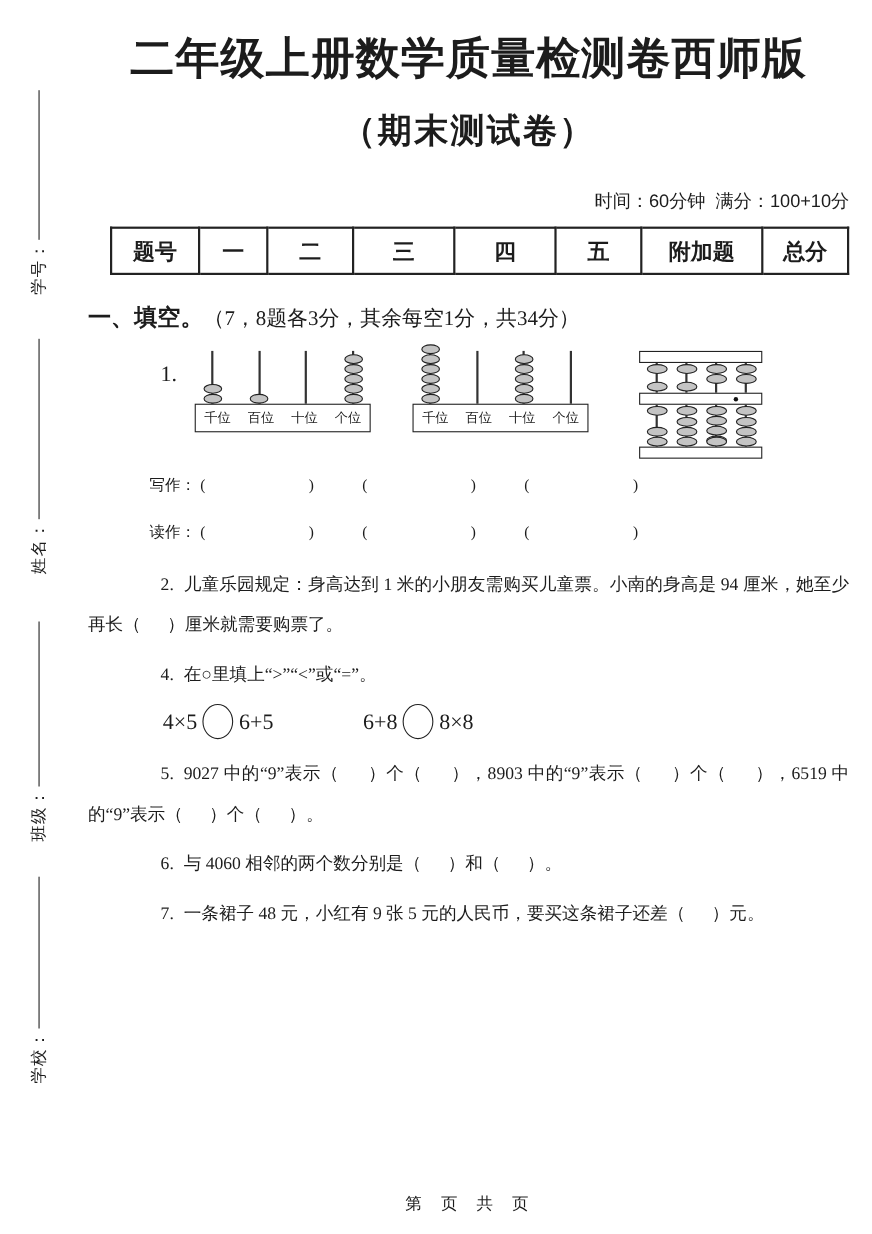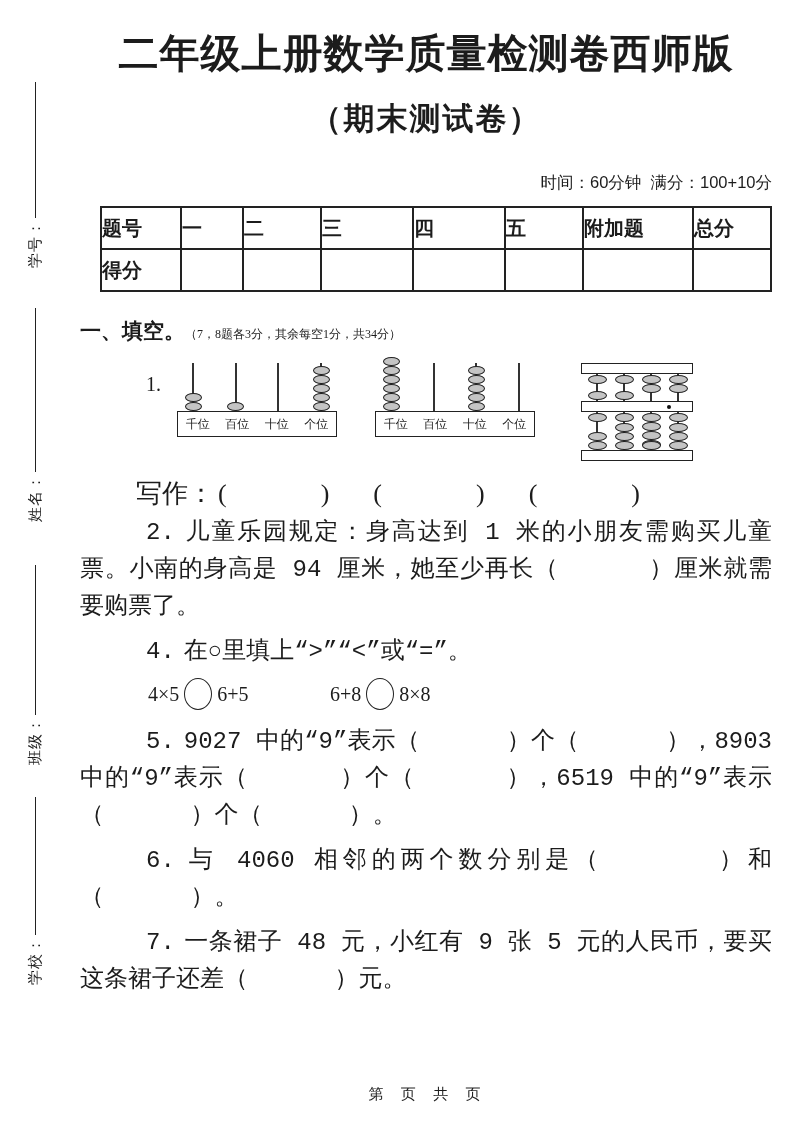--- a/index.html
+++ b/index.html
@@ -17,59 +17,59 @@
   .content{position:absolute;left:80px;top:0;width:692px;}
   .title{margin:30px 0 0;font-family:"Liberation Sans","DejaVu Sans",sans-serif;font-weight:bold;
          font-size:40px;line-height:1.15;text-align:center;letter-spacing:1px;}
   .subtitle{margin:22px 0 0;font-family:"Liberation Sans","DejaVu Sans",sans-serif;font-weight:bold;
             font-size:31px;text-align:center;letter-spacing:2px;}
   .meta{margin-top:32px;text-align:right;font-family:"Liberation Sans","DejaVu Sans",sans-serif;
         font-size:16.5px;}
 
   .score-table{margin:12px 0 0 20px;border-collapse:collapse;width:672px;
                font-family:"Liberation Sans","DejaVu Sans",sans-serif;font-size:20px;font-weight:bold;}
-  .score-table td{border:2px solid #222;height:40px;text-align:left;padding:0;}
+  .score-table td{border:2px solid #222;height:40px;text-align:center;padding:0;}
   .score-table td:nth-child(1){width:78px;}
   .score-table td:nth-child(2){width:60px;}
   .score-table td:nth-child(3){width:76px;}
   .score-table td:nth-child(4){width:90px;}
   .score-table td:nth-child(5){width:90px;}
   .score-table td:nth-child(6){width:76px;}
   .score-table td:nth-child(7){width:108px;border-radius:10px;}
 
   .section-heading{margin-top:24px;font-size:20px;line-height:30px;}
   .sec-bold{font-family:"Liberation Sans","DejaVu Sans",sans-serif;font-weight:bold;font-size:21px;}
-  .sec-note{font-size:12px;}
+  .sec-note{font-size:19px;}
 
   
   .q1-figures{margin-top:14px;padding-left:66px;display:flex;align-items:flex-start;}
   .q1-num{font-size:20px;margin-top:10px;}
   .rack{position:relative;width:160px;height:74px;}
   .rack .rod{position:absolute;top:0;width:2px;height:48px;background:#333;}
   .rack .bead,.suanpan .bead{position:absolute;width:17px;height:9px;border:1px solid #222;
         border-radius:50%;background:#c4c4c4;box-sizing:border-box;z-index:2;}
   .rack .placebox{position:absolute;left:0;right:0;bottom:0;height:26px;border:1.6px solid #222;
         display:flex;align-items:center;justify-content:space-around;font-size:12px;box-sizing:border-box;}
   .rack1{margin-left:16px;}
   .rack2{margin-left:38px;}
 
   .suanpan{position:relative;width:112px;height:100px;margin-left:46px;}
   .suanpan .bar{position:absolute;left:0;right:0;height:11px;border:1.6px solid #222;background:#fff;
         box-sizing:border-box;z-index:1;}
   .suanpan .rod{position:absolute;width:2px;background:#333;top:10px;height:78px;z-index:0;}
   .suanpan .bead{width:19px;}
   .suanpan .beam-dot{position:absolute;width:4px;height:4px;background:#111;border-radius:50%;z-index:3;}
 
-  .answer-row{padding-left:56px;margin-top:13px;font-size:26px;height:30px;white-space:nowrap;}
+  .answer-row{padding-left:56px;margin-top:13px;font-size:14px;height:30px;white-space:nowrap;}
   .answer-row .alabel{margin-right:4px;}
   .answer-row .bgroup{margin-right:44px;}
   .answer-row .gap{display:inline-block;width:94px;}
 
   
-  .q{margin:8px 0 0;font-size:24px;line-height:37px;text-align:justify;text-indent:66px;font-family:Liberation Mono, monospace;}
+  .q{margin:8px 0 0;font-size:16px;line-height:37px;text-align:justify;text-indent:66px;}
   .q .qn{margin-right:9px;}
 
   .cmp-grid{padding-left:68px;margin-top:2px;font-size:20px;}
   .cmp-row{display:grid;grid-template-columns:182px 288px auto;align-items:center;height:43px;}
   .circle{display:inline-block;width:26px;height:30px;border:1.6px solid #222;border-radius:50%;
           vertical-align:-9px;margin:0 5px;}
 
   .footer{position:absolute;left:80px;bottom:18px;width:692px;text-align:center;
           font-family:"Liberation Sans","DejaVu Sans",sans-serif;font-size:15px;letter-spacing:3px;}
 </style>
@@ -108,30 +108,20 @@
       <tbody id="score-tbody">
           <tr>
             <td>题号</td>
             <td>一</td>
             <td>二</td>
             <td>三</td>
             <td>四</td>
             <td>五</td>
             <td>附加题</td>
             <td>总分</td>
-          </tr>
-          <tr>
-            <td>得分</td>
-            <td></td>
-            <td></td>
-            <td></td>
-            <td></td>
-            <td></td>
-            <td></td>
-            <td></td>
           </tr>
         </tbody>
     </table>
 
     <div class="section-heading">
       <span class="sec-bold">一、填空。</span><span class="sec-note">（7，8题各3分，其余每空1分，共34分）</span>
     </div>
 
     <div class="q1-figures">
       <span class="q1-num">1.</span>
@@ -208,20 +198,21 @@
           <div class="bead" style="left: 87.5px; top: 69px;"></div>
           <div class="bead" style="left: 87.5px; top: 78px;"></div>
           <div class="bar" style="top: 0px;"></div>
           <div class="bar" style="top: 38px;"></div>
           <div class="bar" style="top: 87px;"></div>
           <div class="beam-dot" style="left: 86px; top: 42px;"></div>
         </div>
     </div>
 
     <div class="answer-row" id="write-row"><span class="alabel">写作：</span><span class="bgroup">(<span class="gap"></span>)</span><span class="bgroup">(<span class="gap"></span>)</span><span class="bgroup">(<span class="gap"></span>)</span></div>
+    <div class="answer-row" id="read-row"><span class="alabel">读作：</span><span class="bgroup">(<span class="gap"></span>)</span><span class="bgroup">(<span class="gap"></span>)</span><span class="bgroup">(<span class="gap"></span>)</span></div>
 
     <p class="q"><span class="qn">2.</span><span>儿童乐园规定：身高达到 1 米的小朋友需购买儿童票。小南的身高是 94 厘米，她至少再长（&nbsp;&nbsp;&nbsp;&nbsp;&nbsp;&nbsp;）厘米就需要购票了。</span></p>
 
 
     <p class="q"><span class="qn">4.</span><span>在○里填上“&gt;”“&lt;”或“=”。</span></p>
     <div class="cmp-grid" id="cmp-grid">
         <div class="cmp-row">
           <span class="cmp-item"><span>4×5</span><span class="circle"></span><span>6+5</span></span>
           <span class="cmp-item"><span>6+8</span><span class="circle"></span><span>8×8</span></span>
         </div>

